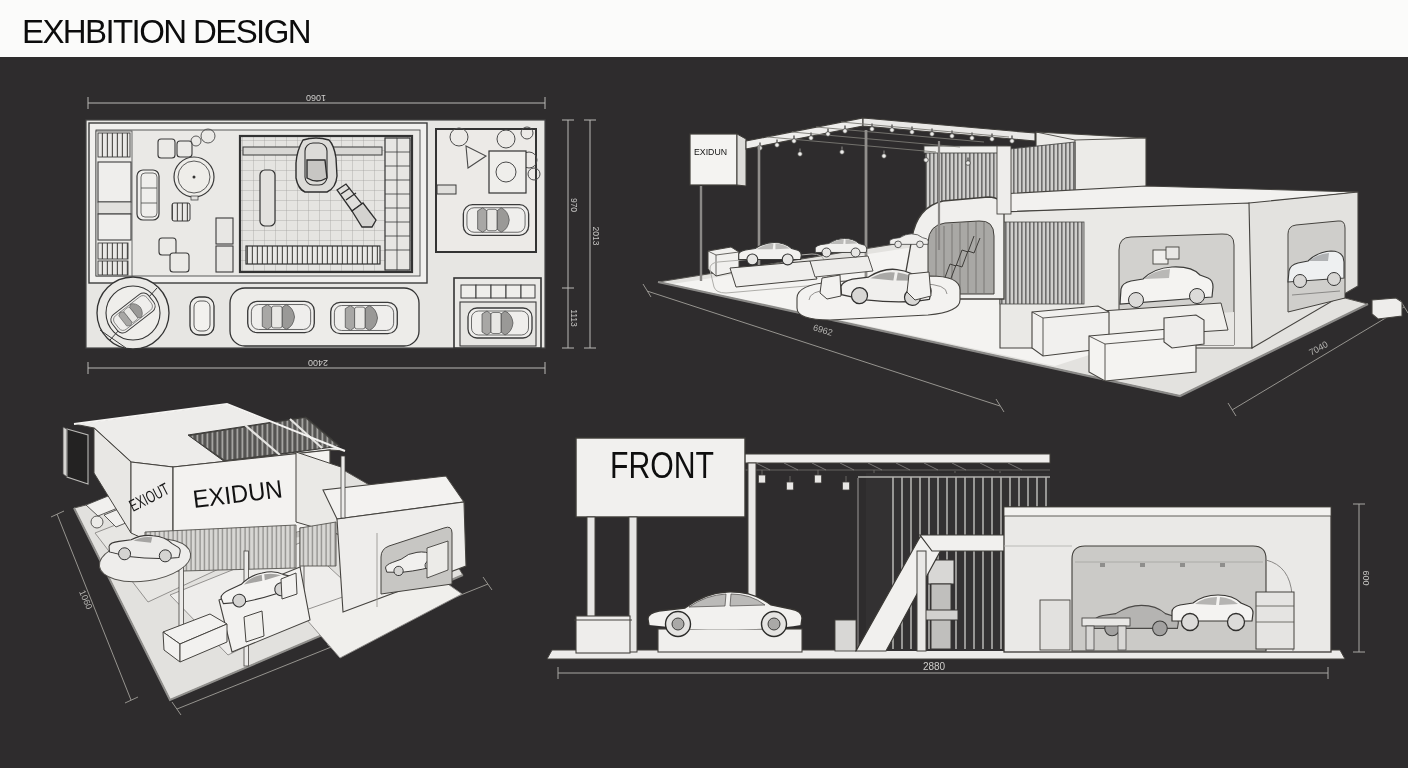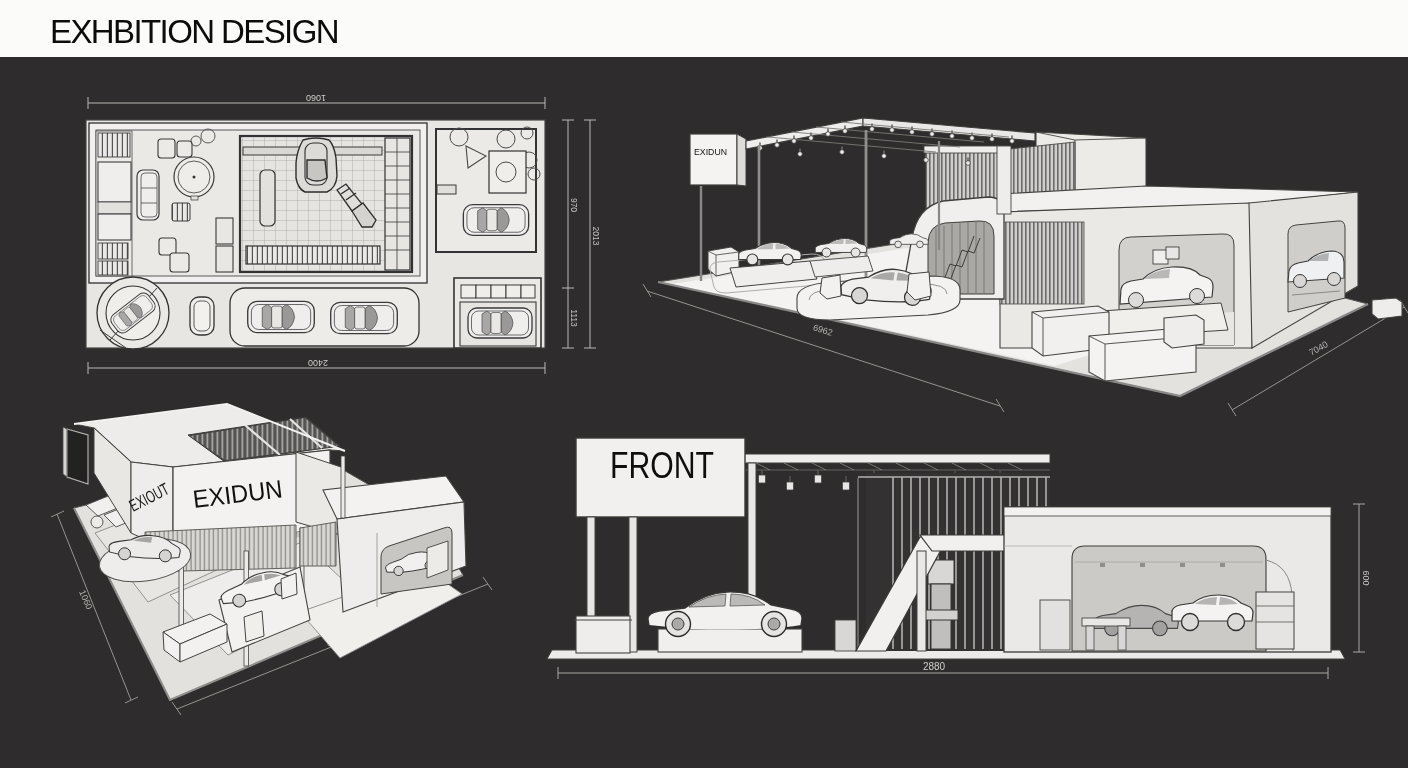--- a/index.html
+++ b/index.html
@@ -1,18 +1,18 @@
 <!DOCTYPE html>
 <html><head>
 <meta charset="utf-8">
 <style>
 html,body{margin:0;padding:0;background:#2e2c2d;}
 .page{position:relative;width:1408px;height:768px;background:#2e2c2d;overflow:hidden;font-family:"Liberation Sans",sans-serif;}
 .header{position:absolute;left:0;top:0;width:1408px;height:57px;background:#fbfbfa;}
-.title{position:absolute;left:22px;top:13px;font-size:33px;color:#0c0c0c;letter-spacing:-1.6px;margin-left:28px;}
+.title{position:absolute;left:22px;top:13px;font-size:33px;color:#0c0c0c;letter-spacing:-1.6px;}
 svg.board{position:absolute;left:0;top:0;}
 text{font-family:"Liberation Sans",sans-serif;}
 </style>
 </head>
 <body>
 <div class="page">
 
 <div class="header"></div>
 
 <div class="title">EXHBITION DESIGN</div>

